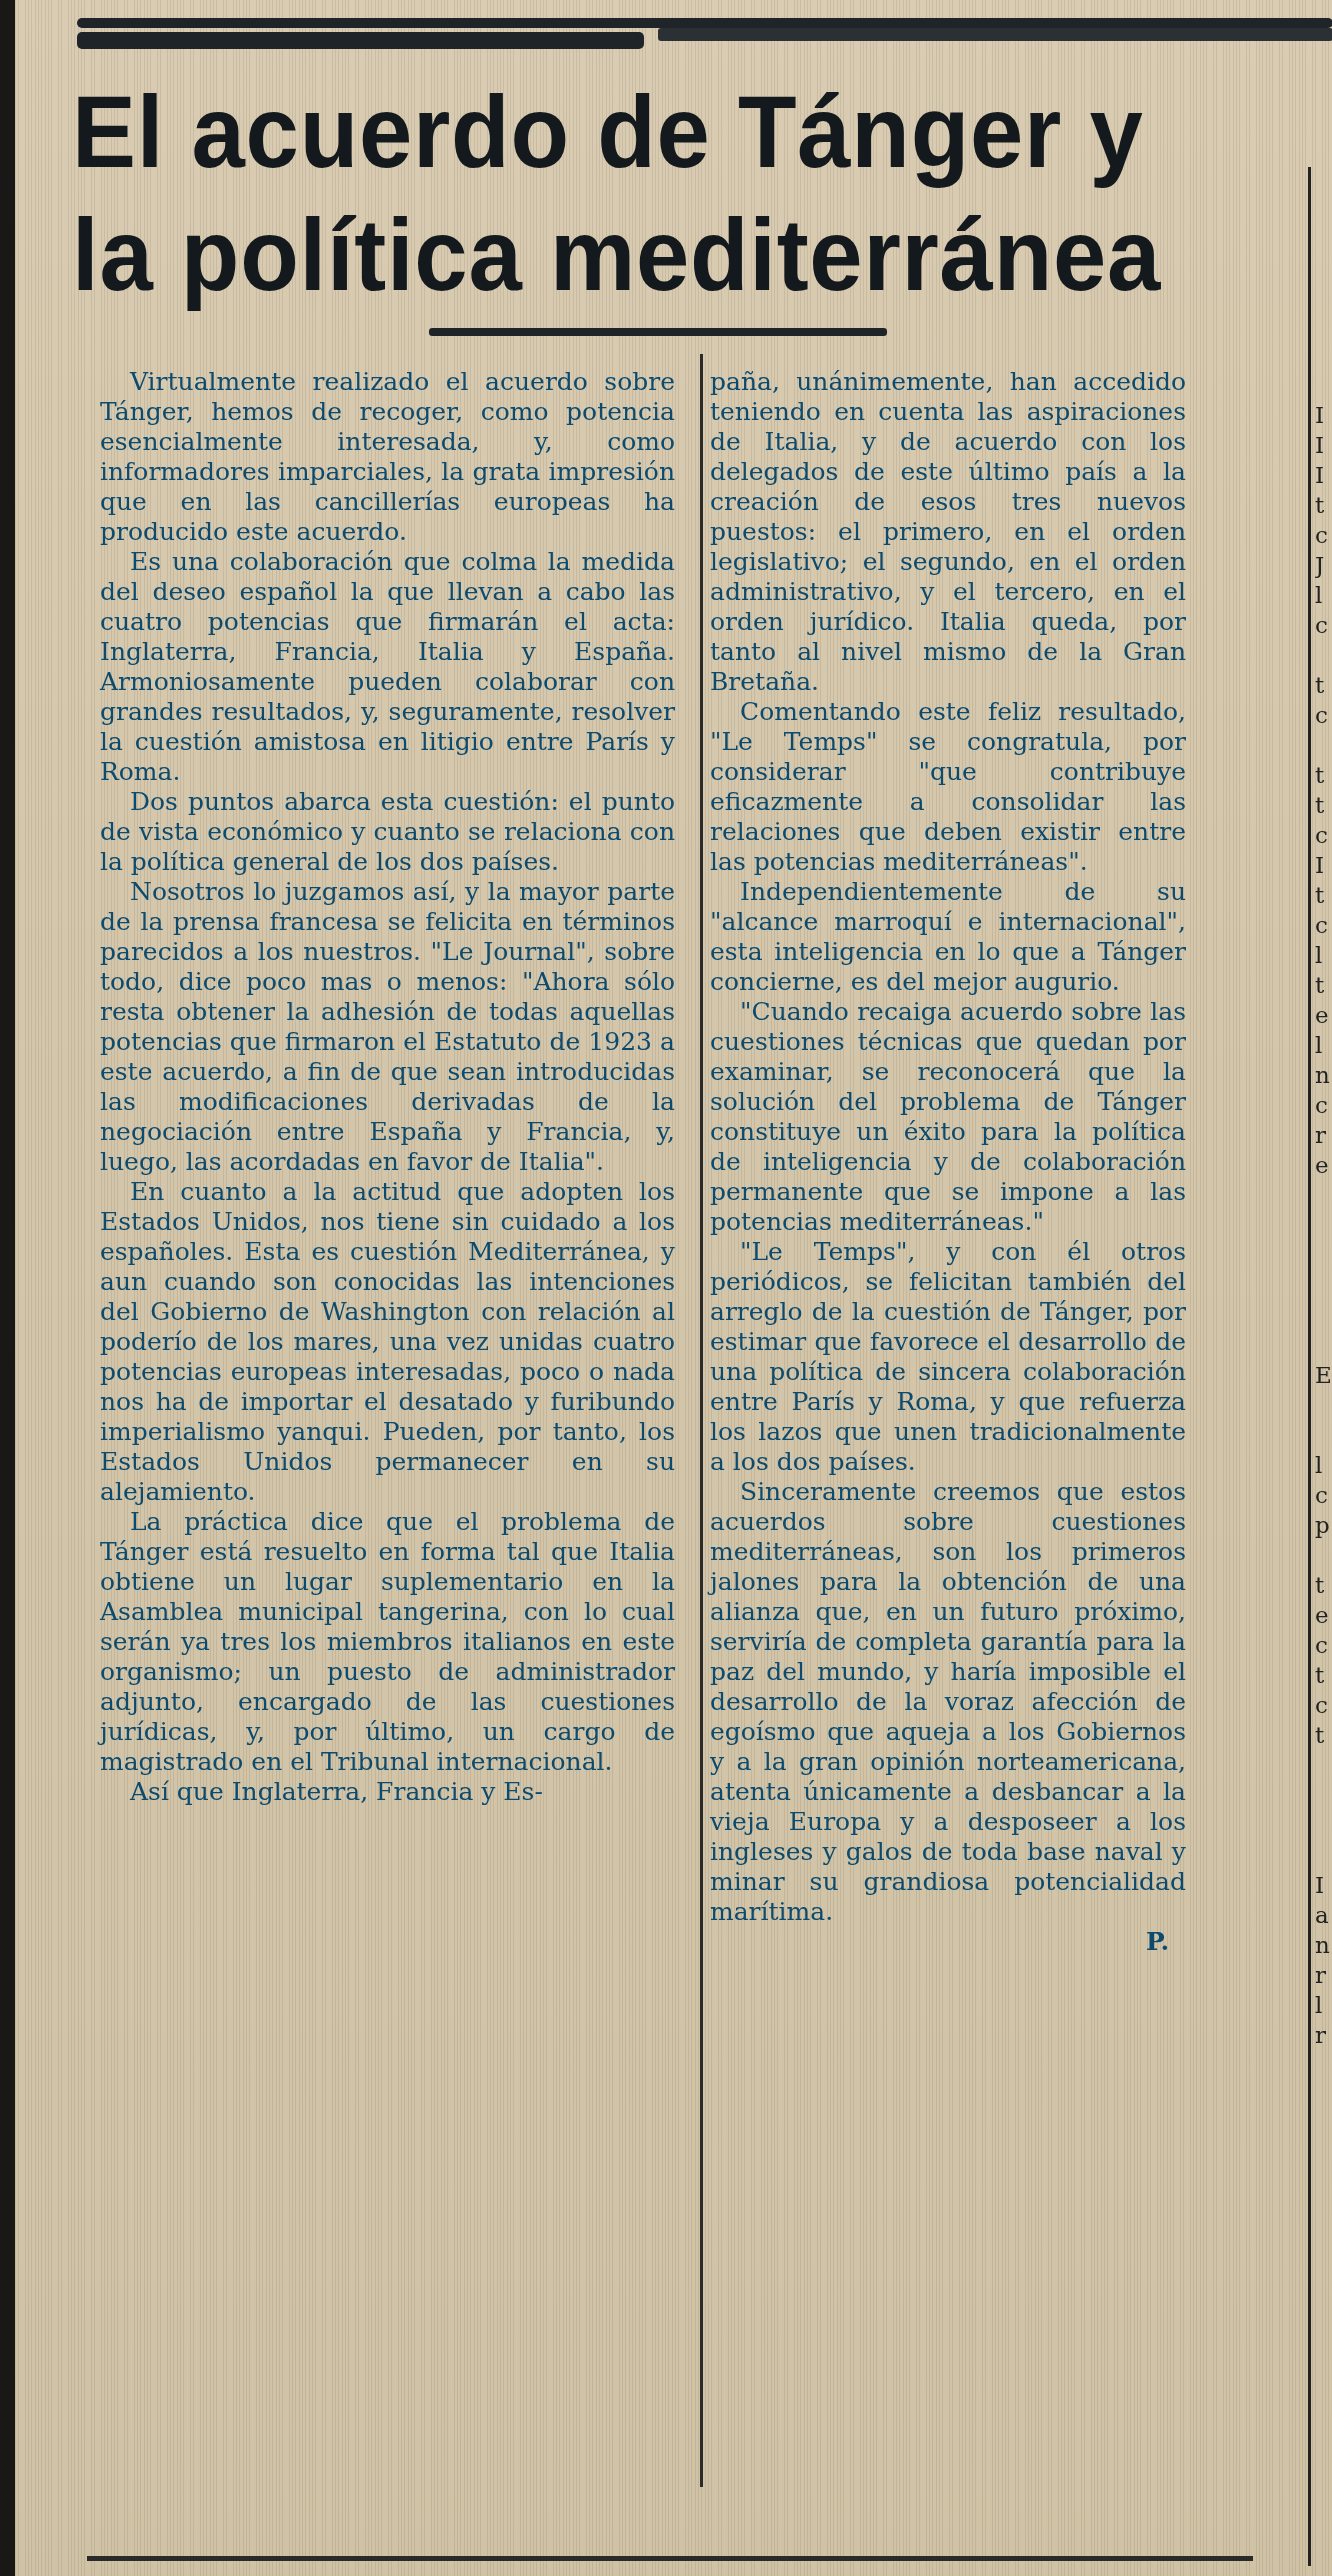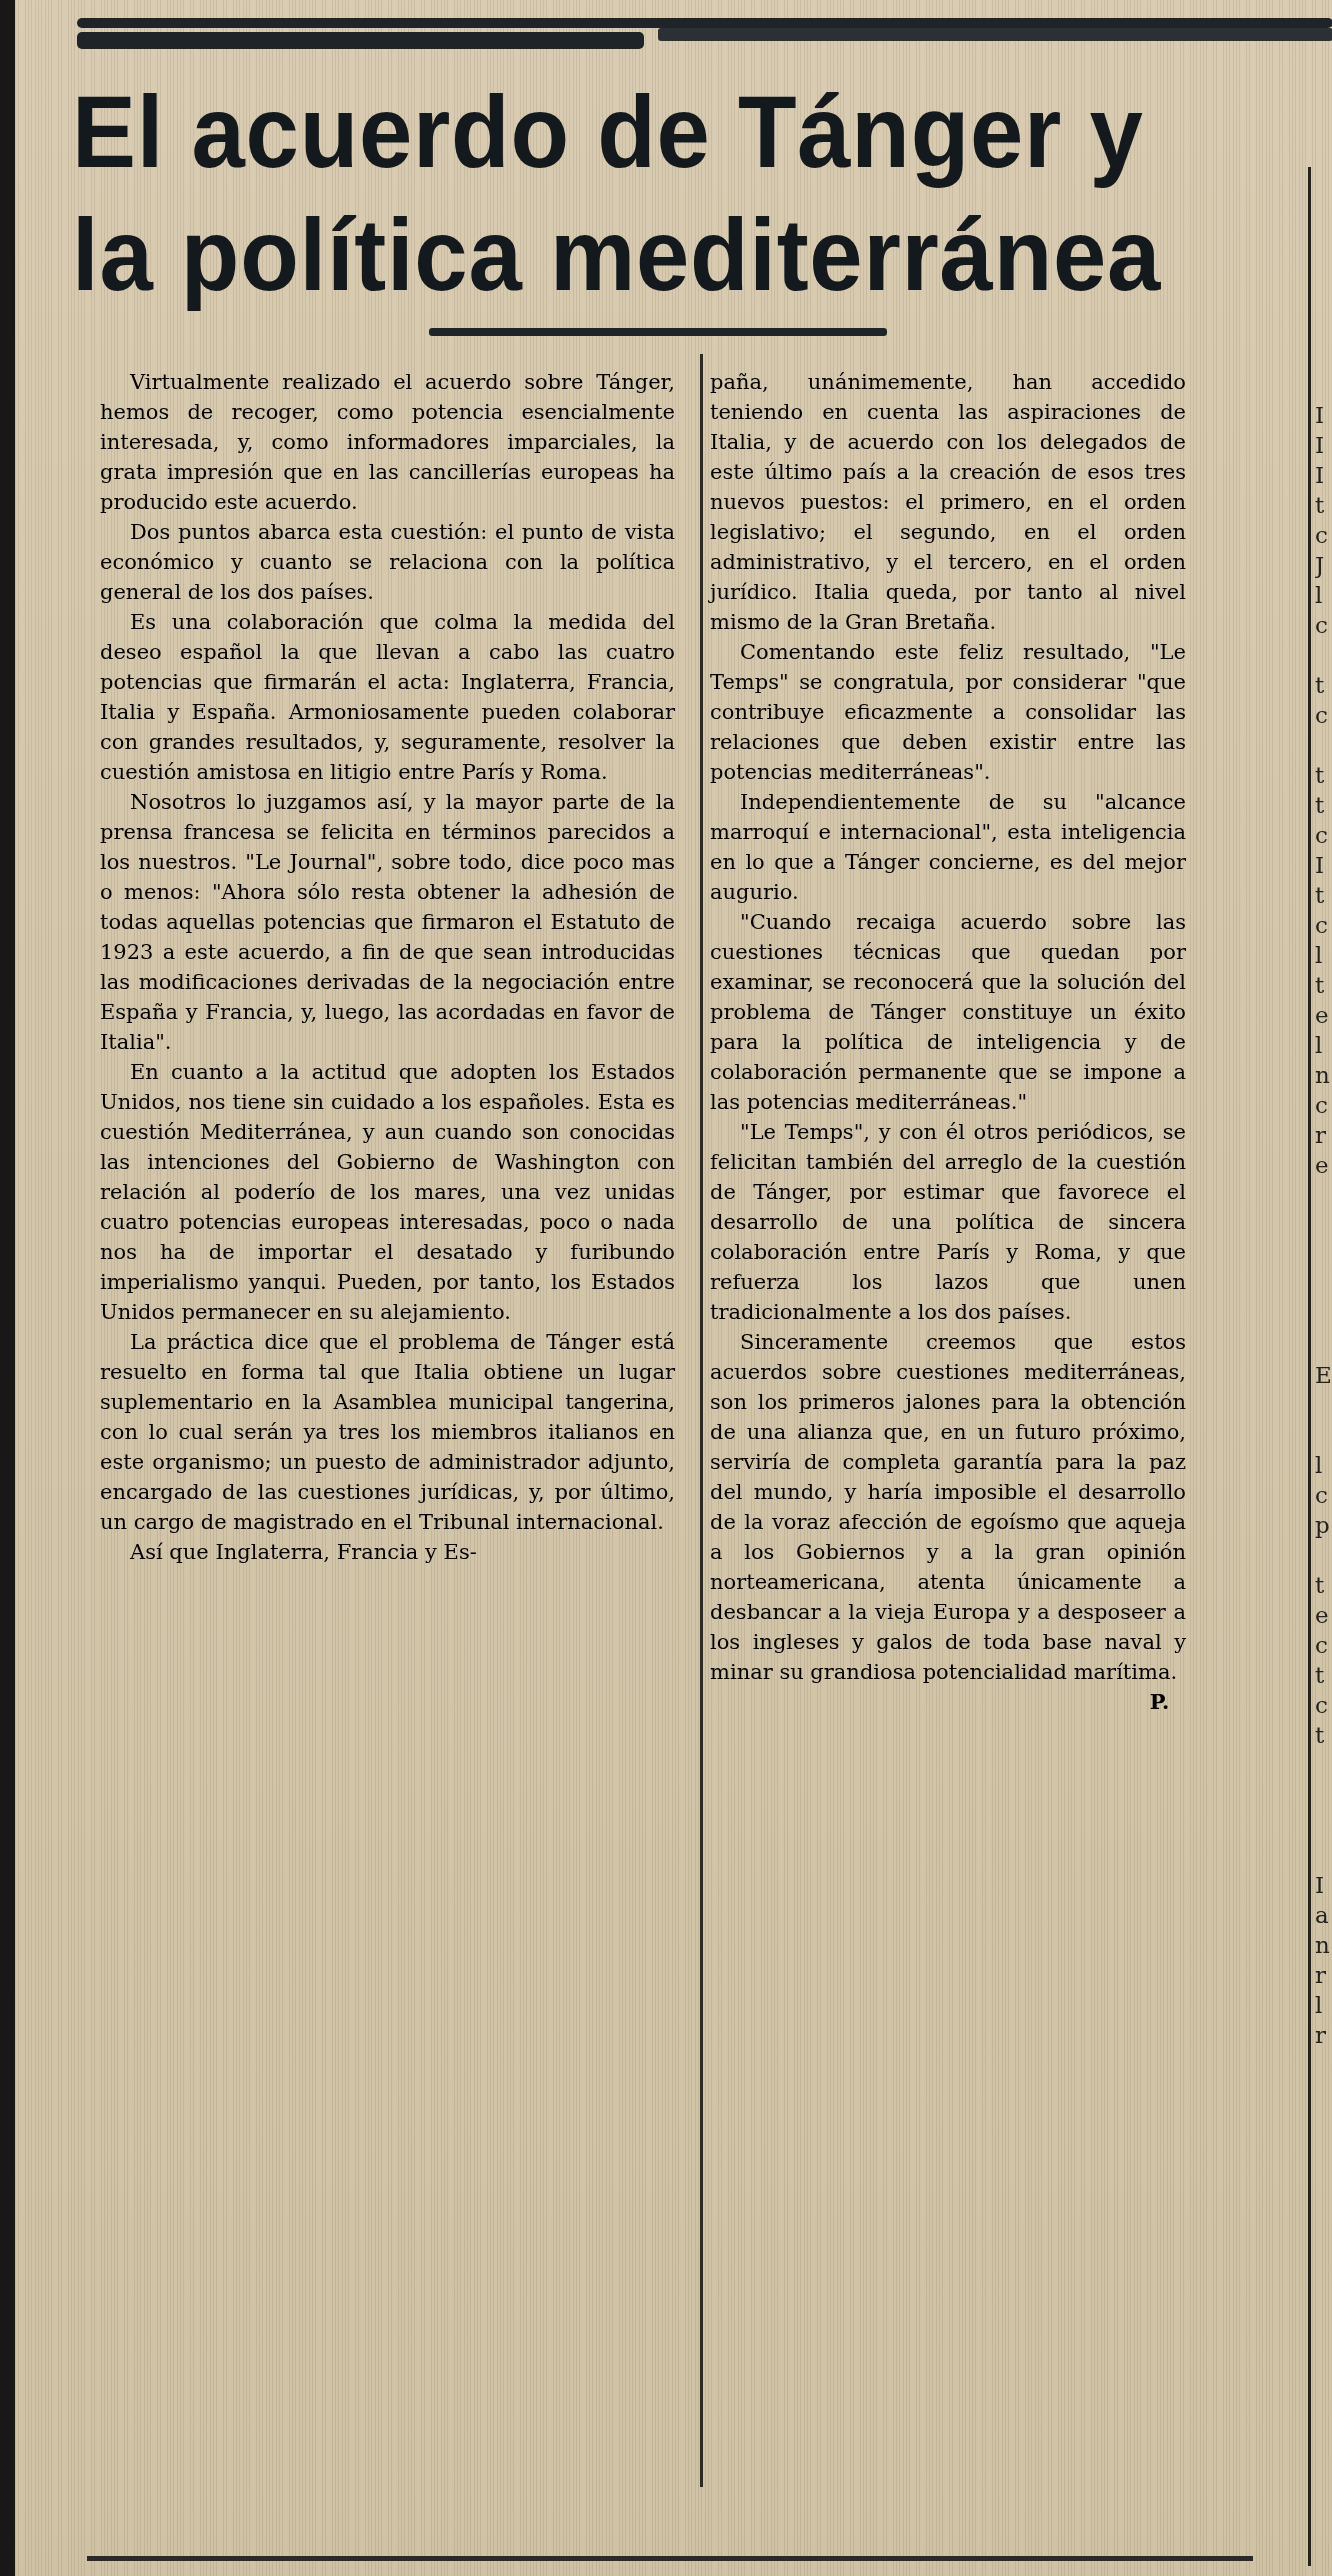--- a/index.html
+++ b/index.html
@@ -24,21 +24,21 @@
     font-family: "Liberation Sans", sans-serif; font-weight: bold;
     font-size: 102px; line-height: 123px; color: #14191d;
     letter-spacing: 0.8px; transform: scaleX(0.94); transform-origin: left top;
   }
   .headline div { white-space: nowrap; }
   .rule-sub { position: absolute; left: 429px; top: 328px; width: 458px; height: 8.3px; background: #1e2428; border-radius: 3.3px; }
   .col-divider { position: absolute; left: 700px; top: 354px; width: 2.5px; height: 2133px; background: #2a2a2a; }
   .right-rule { position: absolute; left: 1308px; top: 167px; width: 2.5px; height: 2399px; background: #222; }
   .col {
     position: absolute; top: 367px; width: 575px;
-    font-size: 21px; line-height: 30px; color: #000000;
+    font-size: 25px; line-height: 30px; color: #0c4a6e;
     text-align: justify; hyphens: manual;
   }
   .col-left { left: 100px; }
   .col-right { left: 710px; width: 476px; }
   .col p { margin: 0; text-indent: 30px; }
   .col p.cont { text-indent: 0; }
   .signature { text-align: right; font-weight: bold; padding-right: 16.7px; }
   .edge-col {
     position: absolute; left: 1315px; top: 400px; width: 18.3px;
     font-size: 23px; line-height: 30px; color: #222; overflow: hidden;
@@ -60,22 +60,22 @@
   <div>El acuerdo de Tánger y</div>
   <div>la política mediterránea</div>
 </h1>
 
 <div class="rule-sub"></div>
 <div class="col-divider"></div>
 <div class="right-rule"></div>
 
 <div class="col col-left">
   <p>Virtualmente realizado el acuerdo sobre Tánger, hemos de recoger, como potencia esencialmente interesada, y, como informadores imparciales, la grata impresión que en las cancillerías europeas ha producido este acuerdo.</p>
+  <p>Es una colaboración que colma la medida del deseo español la que llevan a cabo las cuatro potencias que firmarán el acta: Inglaterra, Francia, Italia y España. Armoniosamente pueden colaborar con grandes resultados, y, seguramente, resolver la cuestión amistosa en litigio entre París y Roma.</p>
   <p>Dos puntos abarca esta cuestión: el punto de vista económico y cuanto se relaciona con la política general de los dos países.</p>
-  <p>Es una colaboración que colma la medida del deseo español la que llevan a cabo las cuatro potencias que firmarán el acta: Inglaterra, Francia, Italia y España. Armoniosamente pueden colaborar con grandes resultados, y, seguramente, resolver la cuestión amistosa en litigio entre París y Roma.</p>
   <p>Nosotros lo juzgamos así, y la mayor parte de la prensa francesa se felicita en términos parecidos a los nuestros. "Le Journal", sobre todo, dice poco mas o menos: "Ahora sólo resta obtener la adhesión de todas aquellas potencias que firmaron el Estatuto de 1923 a este acuerdo, a fin de que sean introducidas las modificaciones derivadas de la negociación entre España y Francia, y, luego, las acordadas en favor de Italia".</p>
   <p>En cuanto a la actitud que adopten los Estados Unidos, nos tiene sin cuidado a los españoles. Esta es cuestión Mediterránea, y aun cuando son conocidas las intenciones del Gobierno de Washington con relación al poderío de los mares, una vez unidas cuatro potencias europeas interesadas, poco o nada nos ha de importar el desatado y furibundo imperialismo yanqui. Pueden, por tanto, los Estados Unidos permanecer en su alejamiento.</p>
   <p>La práctica dice que el problema de Tánger está resuelto en forma tal que Italia obtiene un lugar suplementario en la Asamblea municipal tangerina, con lo cual serán ya tres los miembros italianos en este organismo; un puesto de administrador adjunto, encargado de las cuestiones jurídicas, y, por último, un cargo de magistrado en el Tribunal internacional.</p>
   <p>Así que Inglaterra, Francia y Es-</p>
 </div>
 
 <div class="col col-right">
   <p class="cont">paña, unánimemente, han accedido teniendo en cuenta las aspiraciones de Italia, y de acuerdo con los delegados de este último país a la creación de esos tres nuevos puestos: el primero, en el orden legislativo; el segundo, en el orden administrativo, y el tercero, en el orden jurídico. Italia queda, por tanto al nivel mismo de la Gran Bretaña.</p>
   <p>Comentando este feliz resultado, "Le Temps" se congratula, por considerar "que contribuye eficazmente a consolidar las relaciones que deben existir entre las potencias mediterráneas".</p>
   <p>Independientemente de su "alcance marroquí e internacional", esta inteligencia en lo que a Tánger concierne, es del mejor augurio.</p>

